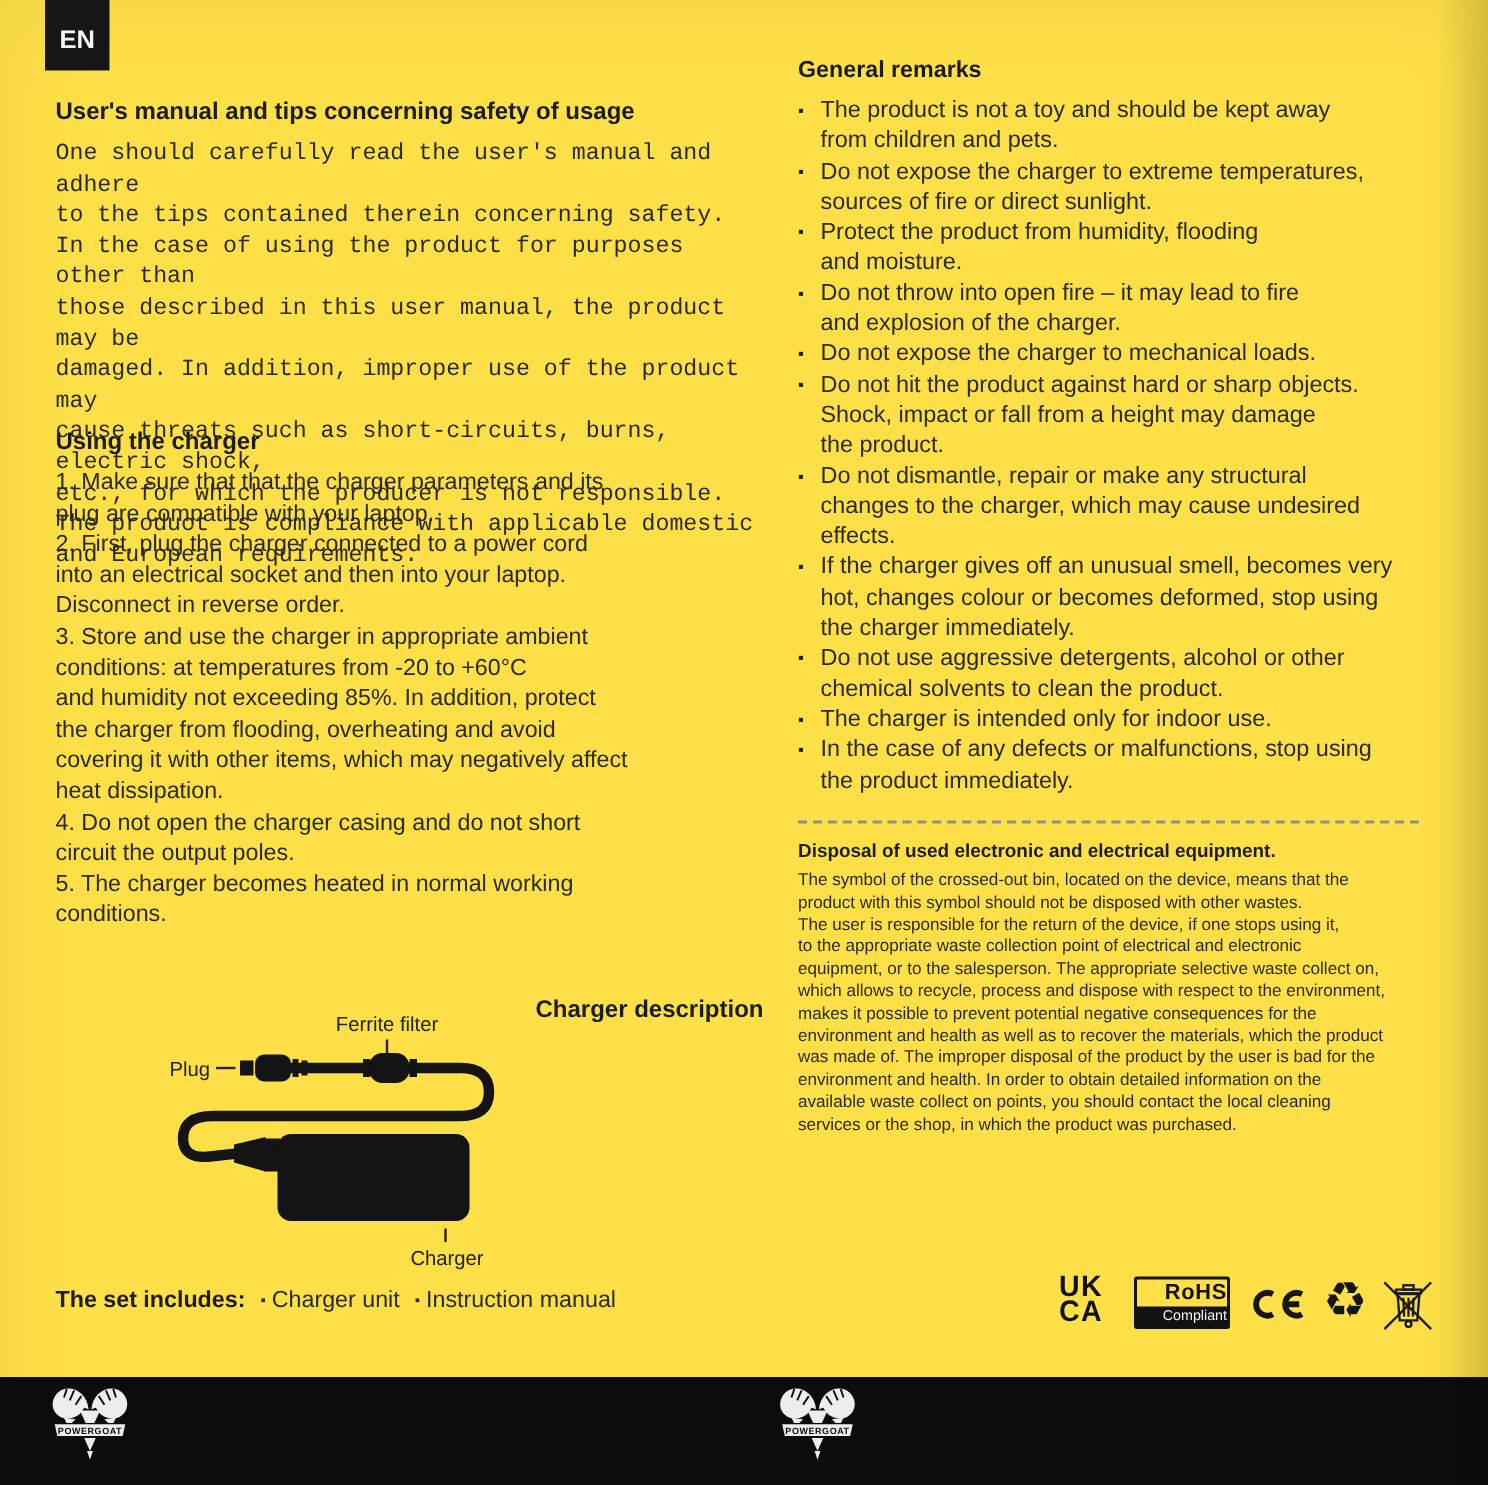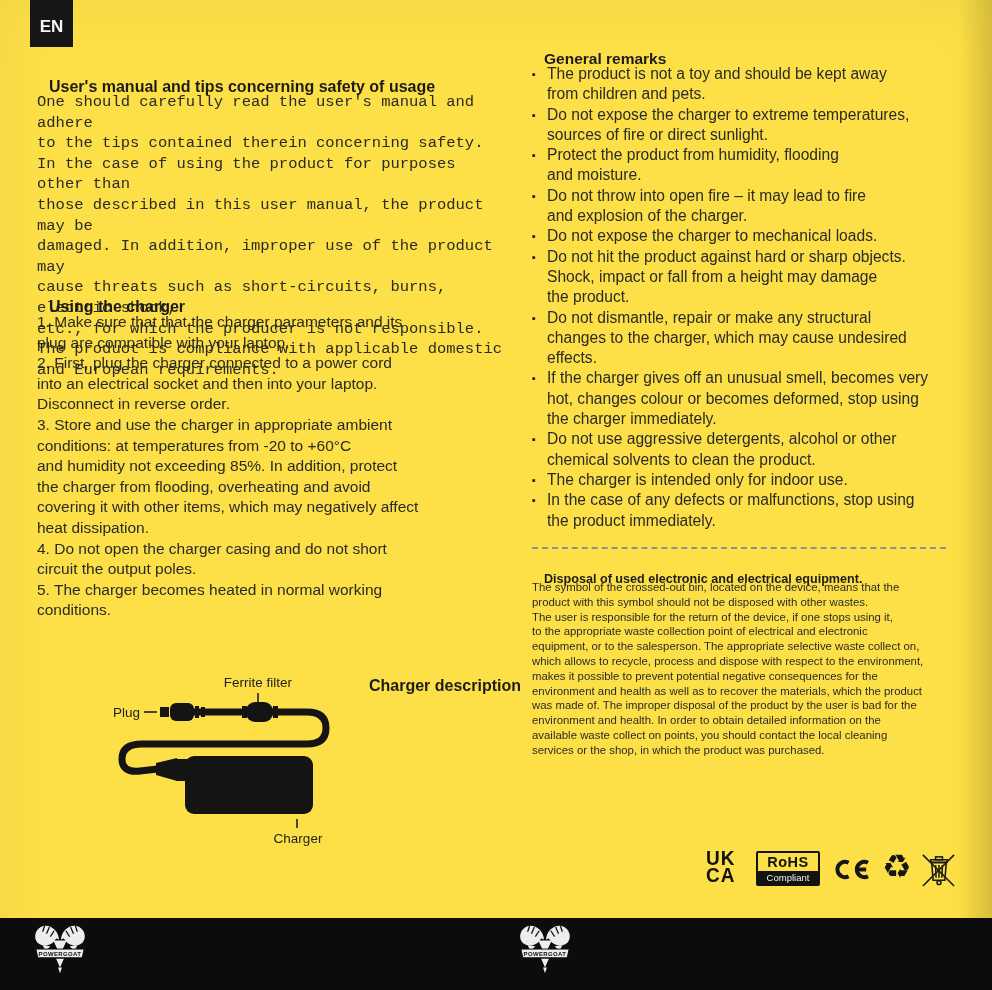--- a/index.html
+++ b/index.html
@@ -4,21 +4,21 @@
 <style>
   html,body{margin:0;padding:0;}
   #page{
     position:relative; width:992px; height:990px; overflow:hidden;
     background:#fde047;
     font-family:"Liberation Sans","DejaVu Sans",sans-serif;
     color:#2a2a28;
     box-shadow:inset 0 0 60px rgba(0,0,0,.06);
   }
   .abs{position:absolute;}
-  .h{font-weight:bold; color:#1c1c1c; font-size:16px; margin:12px;}
+  .h{font-weight:bold; color:#1c1c1c; font-size:16px; margin:0;}
   .lines{white-space:pre-line;}
   .body-text{font-size:15.5px; line-height:20.6px;}
   
   #en-badge{left:30px; top:0; width:43px; height:47px; background:#161616;
     color:#f5f5f5; font-weight:bold; font-size:17px;
     display:flex; align-items:center; justify-content:center; padding-top:6px; box-sizing:border-box;}
   
   .left{left:37px; width:472px;}
   
   .right{left:532px; width:424px;}
@@ -27,21 +27,21 @@
   #divider{left:532px; top:547px; width:414px; border-top:2px dashed #8f8f8c; height:0;}
   #disposal-h{font-size:12.6px;}
   .small-text{font-size:11.4px; line-height:14.8px;}
   
   #set-includes{font-size:15.5px;}
   #set-includes .lbl{font-weight:bold; color:#1c1c1c;}
   #set-includes .sq{font-size:10px; padding:0 4px 0 10px; vertical-align:1px;}
   
   #ukca{left:706px; top:851px; font-weight:bold; font-size:19px; line-height:16px;
     letter-spacing:1px; color:#111; transform:scaleY(1.04);}
-  #rohs{left:756px; top:851px; width:60px; border:2.5px solid #121212; border-radius:2px; text-align:center;}
+  #rohs{left:756px; top:851px; width:60px; border:2.5px solid #121212; border-radius:2px; text-align:right;}
   #rohs .top{font-weight:bold; font-size:14.5px; line-height:18px; color:#121212; letter-spacing:.5px;}
   #rohs .bot{background:#121212; color:#f2f2ef; font-size:9.5px; line-height:13px;}
   #ce{left:831px; top:856px;}
   #recycle{left:882px; top:849px; font-size:33px; line-height:36px; color:#151515;
     font-family:"DejaVu Sans",sans-serif;}
   #weee{left:920px; top:850px;}
   
   #footer-bar{left:0; top:918px; width:992px; height:72px; background:#0c0c0c;}
   .goat{position:absolute; top:5px;}
   #edge-shade{right:0; top:0; width:34px; height:990px;
@@ -99,20 +99,23 @@
     <rect x="212" y="46" width="5" height="12" fill="#141414"></rect>
     <rect x="216" y="42" width="27" height="20" rx="9" fill="#141414"></rect>
     <rect x="243" y="46" width="5" height="12" fill="#141414"></rect>
     <polygon points="126,103 147,98 147,121 126,115" fill="#141414"></polygon>
     <rect x="146" y="99" width="11" height="22" fill="#141414"></rect>
     <rect x="155" y="96" width="128" height="58" rx="9" fill="#141414"></rect>
     <line x1="267" y1="159" x2="267" y2="168" stroke="#222" stroke-width="1.6"></line>
     <text x="268" y="183" text-anchor="middle" font-size="13.5" fill="#222">Charger</text>
   </svg>
 
+  <div id="set-includes" class="abs left" style="top:858px;">
+    <span class="lbl">The set includes:</span><span class="sq">▪</span><span>Charger unit</span><span class="sq">▪</span><span>Instruction manual</span>
+  </div>
 
   <h2 class="abs right h" style="top:38px; font-size:15.5px;">General remarks</h2>
 
   <div class="abs right" style="top:64px;">
     <div class="bullet-item">
         <span class="marker">▪</span>
         <span class="lines">The product is not a toy and should be kept away
 from children and pets.</span>
       </div>
     <div class="bullet-item">

